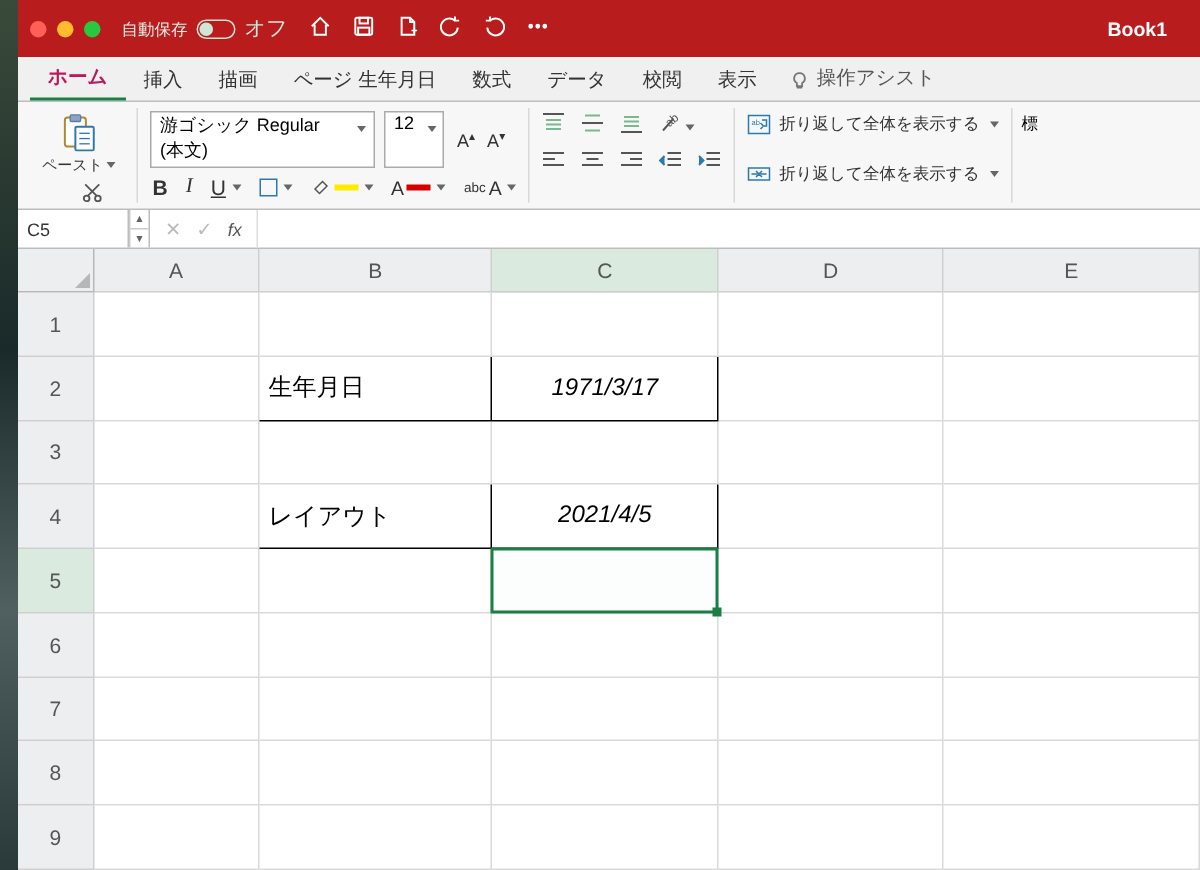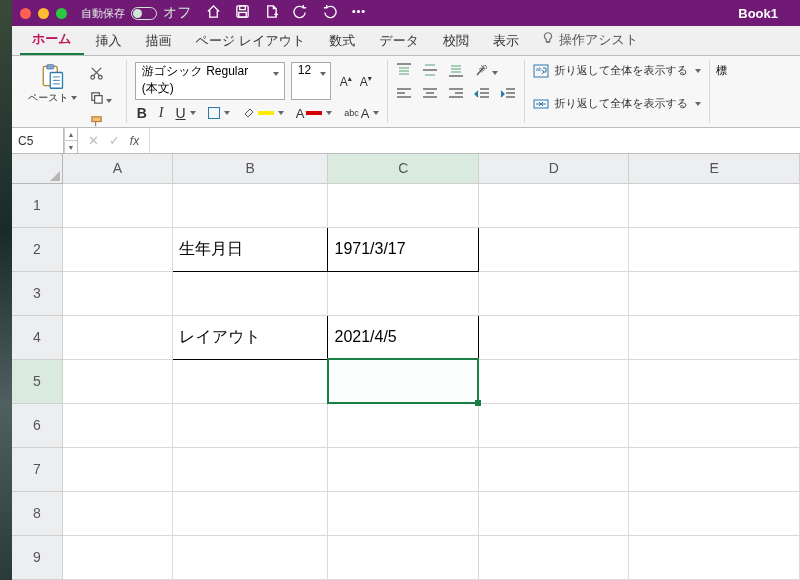--- a/index.html
+++ b/index.html
@@ -1,44 +1,44 @@
 <!DOCTYPE html>
 <html><head>
 <meta charset="utf-8">
 <style>
 * { box-sizing: border-box; margin: 0; padding: 0; font-family: -apple-system, "Helvetica Neue", Arial, sans-serif; }
 body { width: 800px; height: 580px; overflow: hidden; background: #fff; display: flex; }
 .desktop-strip { width: 12px; height: 100%; background: linear-gradient(180deg,#3a4a3a 0%,#1a2a2a 40%,#506060 70%,#2a3a3a 100%); }
 .app { flex: 1; display: flex; flex-direction: column; height: 100%; }
 
 
-.titlebar { height: 26px; background: #701a75; display: flex; align-items: center; color: #fff; font-size: 12px; padding: 0 8px; position: relative; }
+.titlebar { height: 38px; background: #b91c1c; display: flex; align-items: center; color: #fff; font-size: 12px; padding: 0 8px; position: relative; }
 .traffic { display: flex; gap: 7px; margin-right: 14px; }
 .dot { width: 11px; height: 11px; border-radius: 50%; }
 .dot.red { background:#ff5f57; } .dot.yellow { background:#febc2e; } .dot.green { background:#28c840; }
 .autosave { display:flex; align-items:center; gap:6px; color:#e0efe6; font-size:11px; }
 .switch { width:26px; height:13px; border:1px solid #cfe6d6; border-radius:7px; position:relative; background:transparent; }
 .switch::after { content:""; position:absolute; width:9px; height:9px; border-radius:50%; background:#cfe6d6; left:1px; top:1px; }
 .switch-label { font-size:14px; color:#cfe6d6; }
 .tb-icons { display:flex; gap:14px; margin-left:14px; align-items:center; }
 .tb-icons svg { width:15px; height:15px; fill:none; stroke:#fff; stroke-width:1.4; }
 .tb-title { position:absolute; left:50%; transform:translateX(-50%); font-weight:600; font-size:13px; color:#fff; right:auto;}
 .titlebar .tb-title { left:auto; right:22px; transform:none; }
 
 
 .tabs { height:30px; background:#f0f0f0; border-bottom:1px solid #bdbdbd; display:flex; align-items:flex-end; padding-left:8px; gap:0; }
 .tab { font-size:13px; padding:6px 12px 5px; color:#333; cursor:pointer; }
 .tab.active { color:#be185d; border-bottom:2px solid #1a7f42; font-weight:600; }
-.tell-me { display:flex; align-items:flex-start; gap:4px; padding:6px 10px; font-size:13px; color:#555; }
+.tell-me { display:flex; align-items:flex-end; gap:4px; padding:6px 10px; font-size:13px; color:#555; }
 .tell-me svg { width:14px; height:14px; fill:none; stroke:#777; stroke-width:1.4; }
 
 
 .ribbon { height:72px; background:#f7f7f7; border-bottom:1px solid #bdbdbd; display:flex; align-items:stretch; padding:4px 0 4px 6px; gap:0; }
 .group { display:flex; flex-direction:column; padding:2px 10px 2px 6px; border-right:1px solid #d8d8d8; }
-.group.row { flex-direction:row; align-items:flex-start; }
+.group.row { flex-direction:column; align-items:flex-end; }
 .paste-block { display:flex; flex-direction:column; align-items:center; justify-content:center; gap:1px; padding:0 4px; }
 .paste-block svg { width:28px; height:28px; }
 .paste-label { font-size:10px; color:#333; }
 .drop-caret { width:0; height:0; border-left:3px solid transparent; border-right:3px solid transparent; border-top:4px solid #666; display:inline-block; margin-left:2px; vertical-align:middle;}
 .mini-col { display:flex; flex-direction:column; gap:5px; padding:4px 4px 0 8px; }
 .mini-col svg { width:15px; height:15px; }
 .font-group { display:flex; flex-direction:column; gap:5px; padding:2px 8px; }
 .font-row1 { display:flex; align-items:center; gap:6px; }
 .font-select { height:38px; font-size:12px; border:1px solid #aaa; background:#fff; padding:0 18px 0 6px; position:relative; }
 .font-name { width:150px; }
@@ -58,38 +58,38 @@
 .align-row { display:flex; gap:10px; }
 .align-row svg { width:16px; height:14px; stroke:#555; stroke-width:1.3; fill:none;}
 .wrap-group { display:flex; flex-direction:column; gap:18px; padding:3px 8px; font-size:11px; color:#333;}
 .wrap-item { display:flex; align-items:center; gap:5px; }
 .wrap-item svg { width:16px; height:14px; }
 .last-group { padding:3px 6px; display:flex; align-items:flex-start;}
 .last-group span { font-size:11px; writing-mode:horizontal-tb;}
 
 
 .namebar { height:26px; display:flex; align-items:stretch; border-bottom:1px solid #bdbdbd; background:#fff;}
-.namebox { width:52px; border-right:1px solid #bdbdbd; display:flex; align-items:center; padding:0 6px; font-size:12px; color:#333; justify-content:space-between;}
+.namebox { width:74px; border-right:1px solid #bdbdbd; display:flex; align-items:center; padding:0 6px; font-size:12px; color:#333; justify-content:space-between;}
 .name-stepper { width:14px; display:flex; flex-direction:column; border-left:1px solid #ccc; border-right:1px solid #bdbdbd;}
 .name-stepper div { flex:1; display:flex; align-items:center; justify-content:center; font-size:7px; color:#666;}
 .name-stepper div:first-child { border-bottom:1px solid #ccc;}
 .fx-btns { display:flex; align-items:center; gap:10px; padding:0 10px; color:#888; font-size:13px; border-right:1px solid #ddd;}
 .fx-label { font-style:italic; font-size:12px; color:#555;}
 .formula-input { flex:1; padding:0 8px; font-size:12px; color:#333; display:flex; align-items:center;}
 
 
 .sheet { flex:1; display:flex; background:#fff; overflow:hidden;}
 .sheet table { border-collapse:collapse; width:100%; table-layout:fixed;}
 .corner { width:50px; height:24px; background:#eceef0; border-right:1px solid #b7b7b7; border-bottom:1px solid #b7b7b7; position:relative;}
 .corner::after { content:""; position:absolute; right:2px; bottom:2px; width:0; height:0; border-left:10px solid transparent; border-bottom:10px solid #b7b7b7;}
 th.colhead { height:24px; background:#eceef0; border:1px solid #cfcfcf; border-top:none; font-weight:400; font-size:14px; color:#555; }
 th.rowhead { width:50px; background:#eceef0; border:1px solid #cfcfcf; border-left:none; font-weight:400; font-size:14px; color:#555;}
 td { border:1px solid #d9d9d9; height:36px; font-size:16px; color:#000; padding:0 6px; }
 td.b { text-align:left; }
-td.c { text-align:left; }
+td.c { text-align:center;font-style:italic; }
 .boxed { border:1.5px solid #000 !important; }
 tr.sel th.rowhead { background:#daeadf; }
 th.colhead.sel { background:#daeadf; }
 td.selcell { background:#fbfefc; outline:2px solid #1a7f42; outline-offset:-1px; position:relative;}
 td.selcell::after { content:""; position:absolute; right:-3px; bottom:-3px; width:6px; height:6px; background:#1a7f42;}
 .colA{width:110px}.colB{width:155px}.colC{width:150px}.colD{width:150px}.colE{width:170px}
 </style>
 </head>
 <body>
 
@@ -135,21 +135,21 @@
             <circle cx="13" cy="8" r="1" fill="#fff"></circle>
           </svg></span>
     </div>
     <div class="tb-title">Book1</div>
   </div>
 
   <div class="tabs">
     <div class="tab active">ホーム</div>
     <div class="tab">挿入</div>
     <div class="tab">描画</div>
-    <div class="tab">ページ レイアウト</div>
+    <div class="tab">ページ 生年月日</div>
     <div class="tab">数式</div>
     <div class="tab">データ</div>
     <div class="tab">校閲</div>
     <div class="tab">表示</div>
     <div class="tell-me">
       <svg viewBox="0 0 16 16">
           <path d="M8 2 a4 4 0 0 1 2 7.5 V12 H6 V9.5 A4 4 0 0 1 8 2 Z M6 13 h4"></path>
         </svg>
       <span>操作アシスト</span>
     </div>

